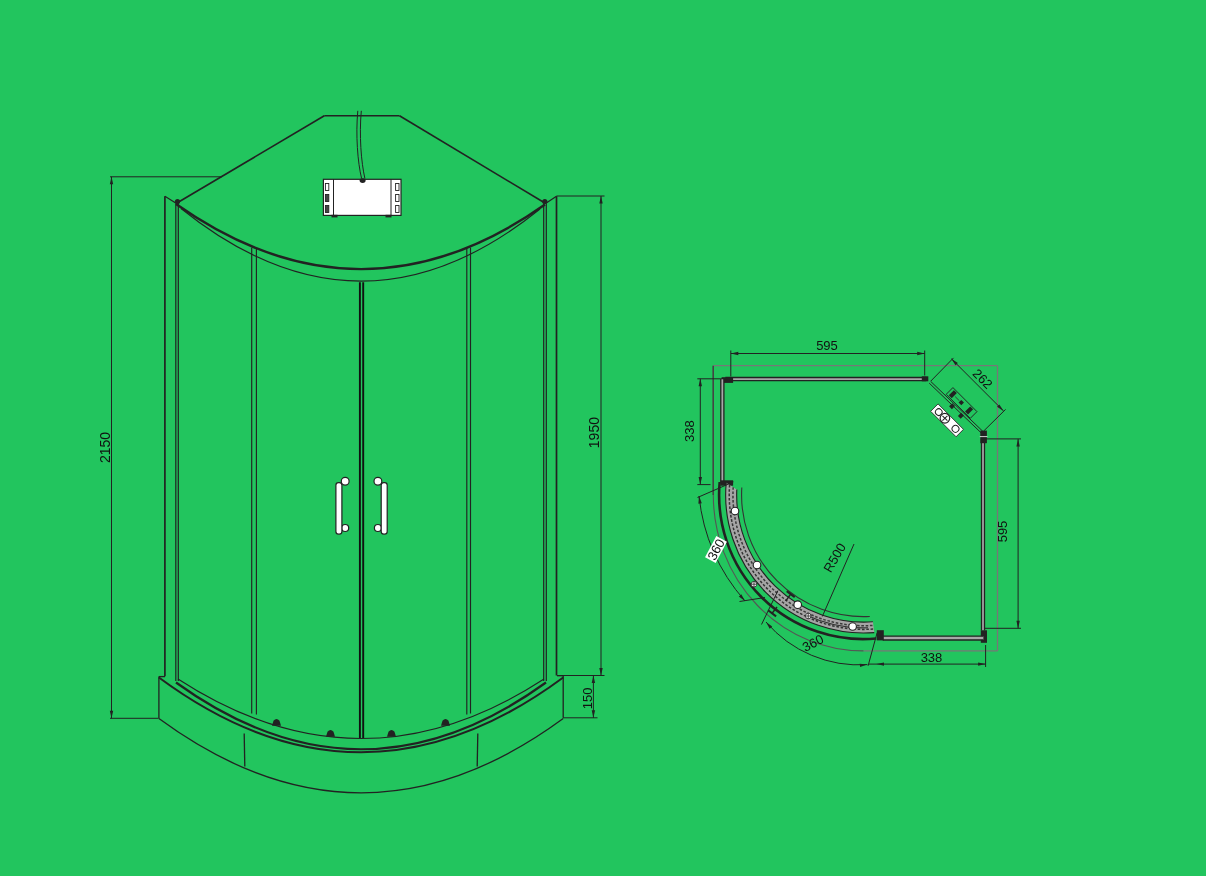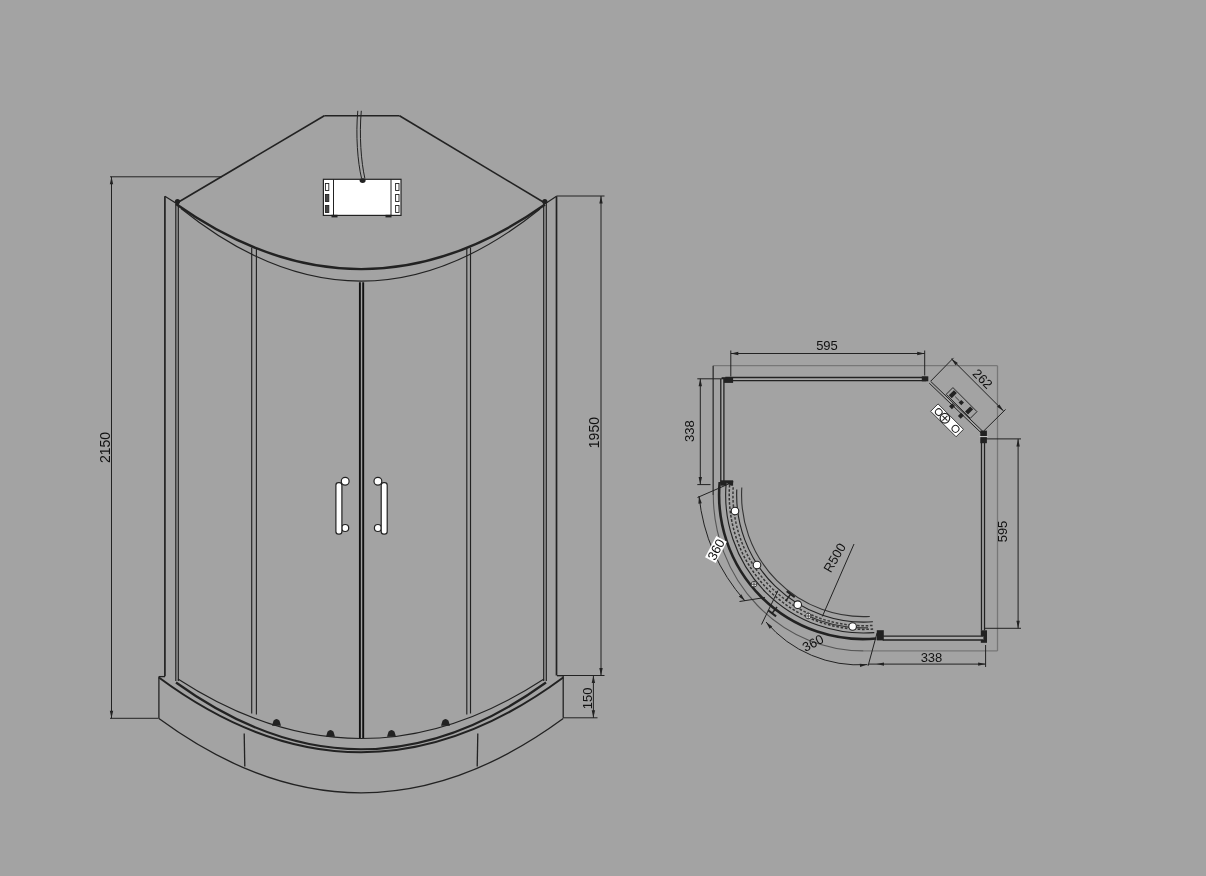--- a/index.html
+++ b/index.html
@@ -1,16 +1,16 @@
 <!DOCTYPE html>
 <html><head>
 <meta charset="utf-8">
 <style>
   html,body{margin:0;padding:0;background:#ffffff;}
-  .page{width:1206px;height:876px;position:relative;overflow:hidden;background:#a3a3a3;}
+  .page{width:1206px;height:876px;position:relative;overflow:hidden;background:#22c55e;}
   text{font-family:"Liberation Sans", sans-serif;fill:#111;}
 </style>
 </head>
 <body>
 <div class="page">
 <svg width="1206" height="876" viewBox="0 0 1206 876" fill="none" stroke-linecap="butt">
 
 <g stroke="#222" stroke-width="1">
   <line x1="111.5" y1="176.8" x2="111.5" y2="718.3"></line>
   <line x1="110" y1="176.8" x2="222" y2="176.8"></line>

